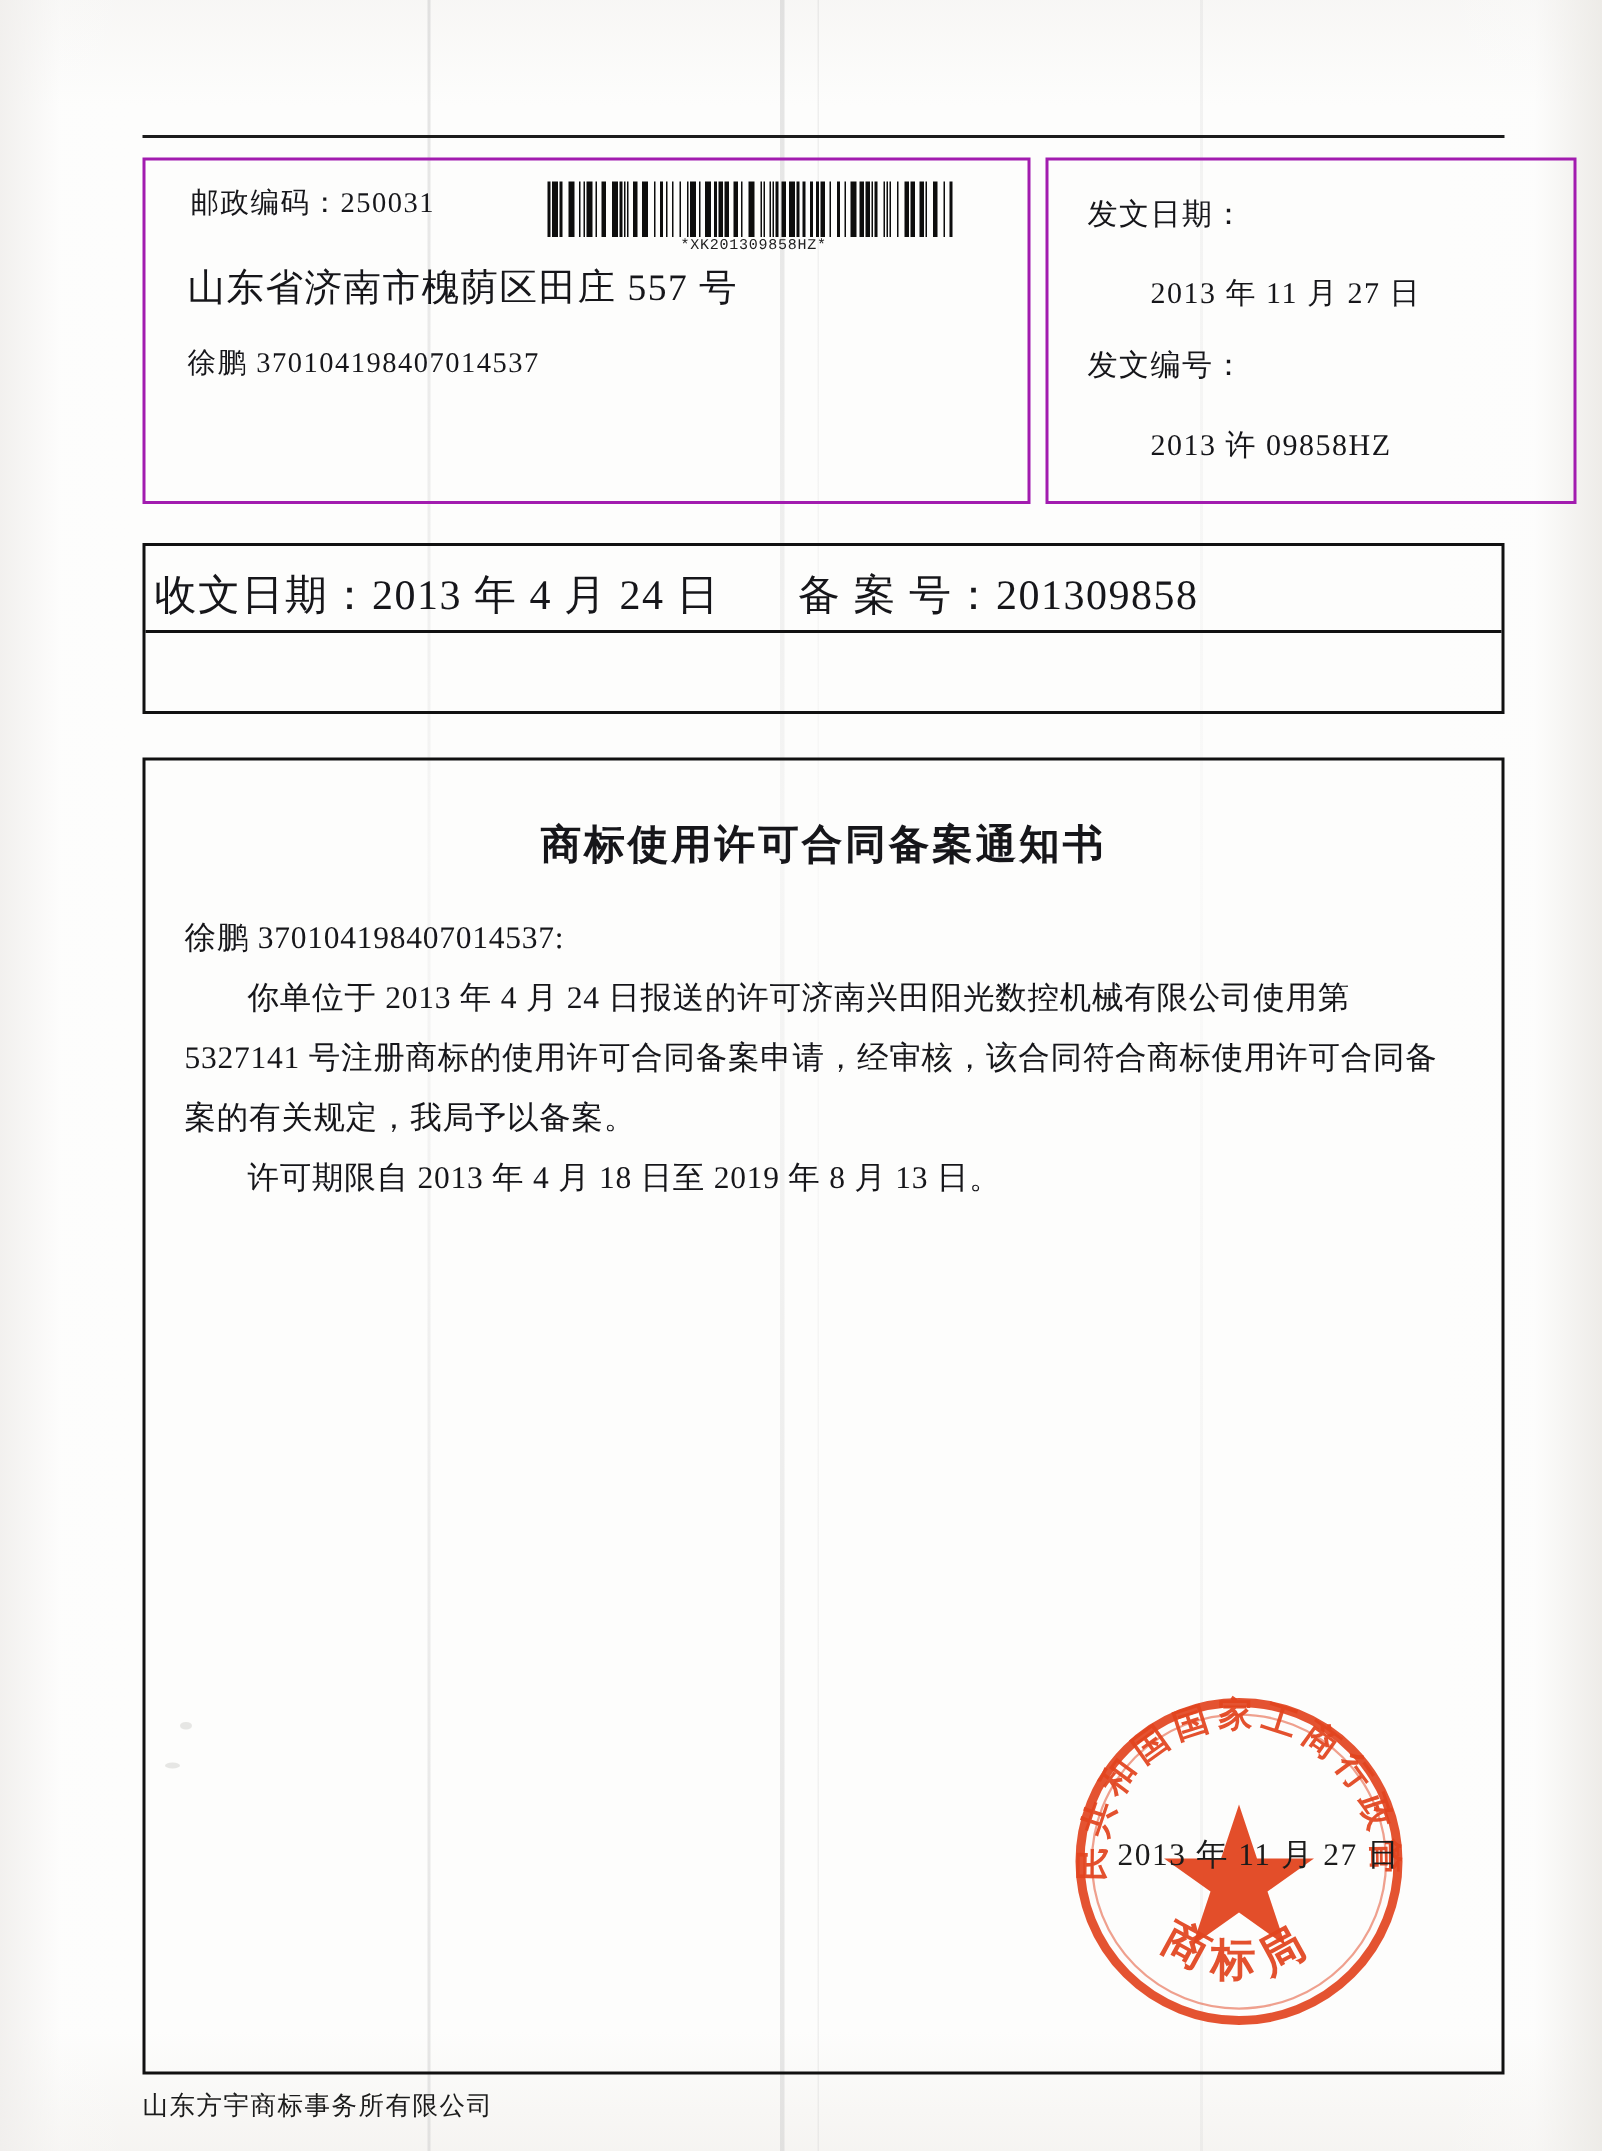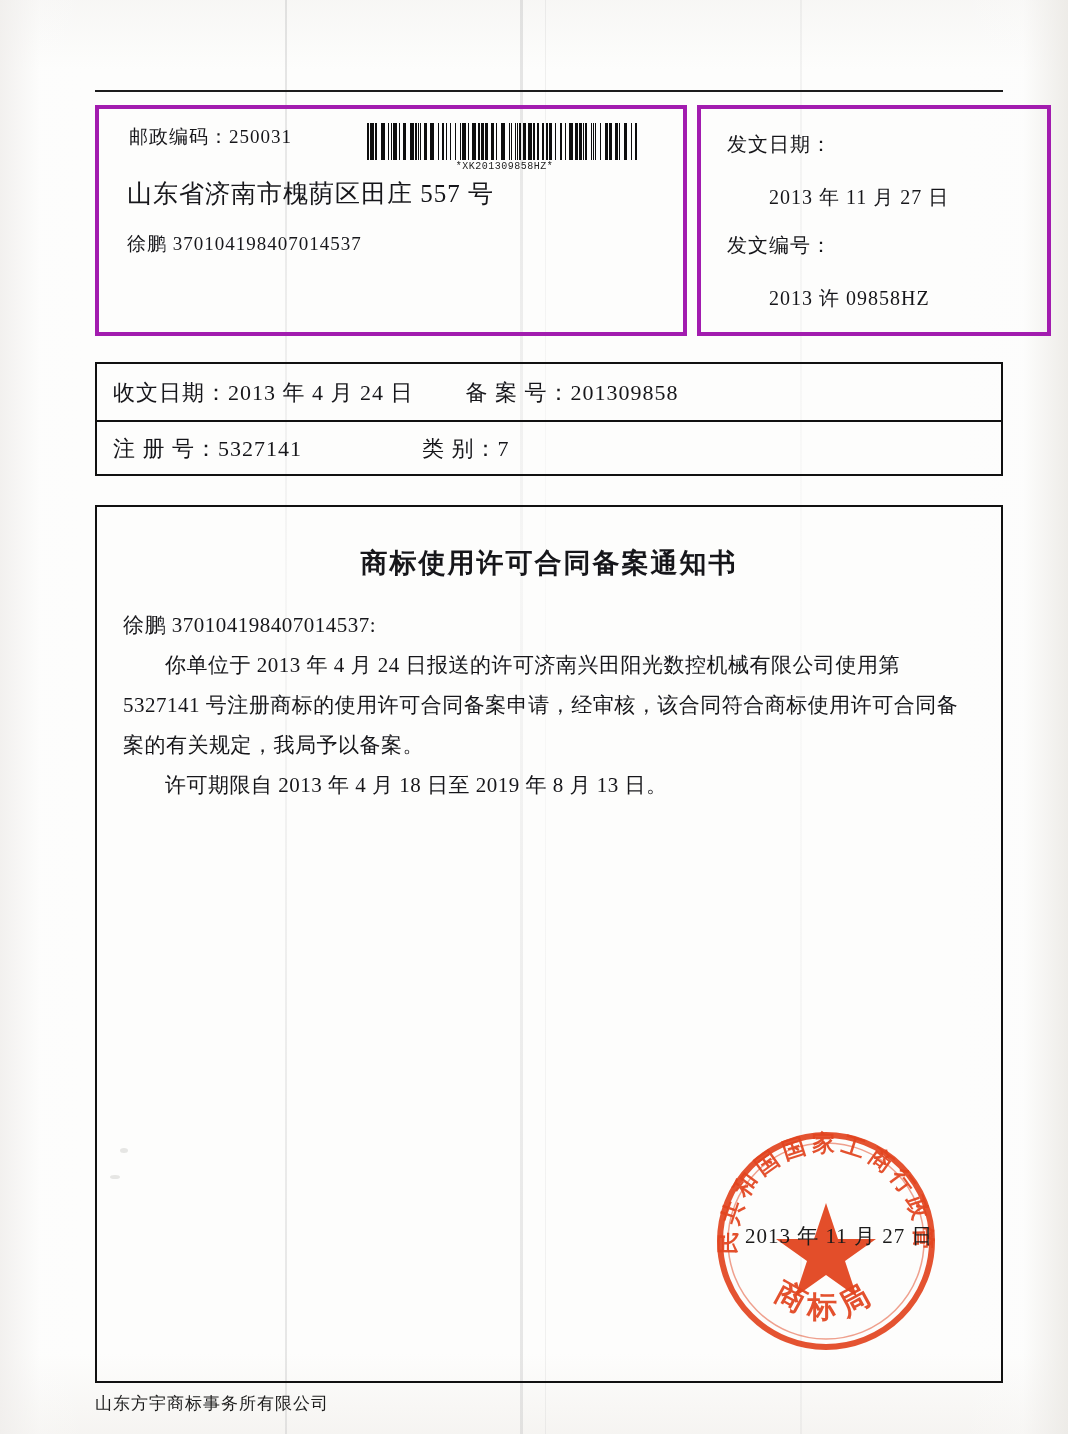--- a/index.html
+++ b/index.html
@@ -67,21 +67,21 @@
     top: 90px;
     left: 95px;
     width: 908px;
     height: 2px;
     background: #1c1c1c;
   }
 
   
   .box {
     position: absolute;
-    border: 4px solid #a21caf;
+    border: 2px solid #a21caf;
     box-sizing: border-box;
   }
   .addr-box { top: 105px; left: 95px; width: 592px; height: 231px; }
   .date-box { top: 105px; left: 697px; width: 354px; height: 231px; }
 
   .addr-post {
     position: absolute;
     top: 15px;
     left: 30px;
     font-size: 19px;
@@ -144,22 +144,22 @@
   .info-divider {
     position: absolute;
     top: 56px;
     left: 0;
     width: 100%;
     height: 2px;
     background: #111;
   }
   .info-row {
     position: absolute;
-    left: 16px;
-    font-size: 22px;
+    left: 6px;
+    font-size: 28px;
     letter-spacing: 1px;
     white-space: nowrap;
   }
   .info-row.r1 { top: 14px; }
   .info-row.r2 { top: 70px; }
   .info-row .gap { display: inline-block; width: 52px; }
 
   
   .body-box {
     position: absolute;
@@ -374,23 +374,20 @@
     <div class="dbl-label1">发文日期：</div>
     <div class="dbl-val1">2013 年 11 月 27 日</div>
     <div class="dbl-label2">发文编号：</div>
     <div class="dbl-val2">2013 许 09858HZ</div>
   </div>
 
   <div class="info-table">
     <div class="info-divider"></div>
     <div class="info-row r1">
       <span>收文日期：</span><span>2013 年 4 月 24 日</span><span class="gap"></span><span>备 案 号：</span><span>201309858</span>
-    </div>
-    <div class="info-row r2">
-      <span>注 册 号：</span><span>5327141</span><span class="gap" style="width:120px"></span><span>类 别：</span><span>7</span>
     </div>
   </div>
 
   <div class="body-box">
     <div class="body-title">商标使用许可合同备案通知书</div>
     <div class="body-text">
       <p>徐鹏 370104198407014537:</p>
       <p class="indent">你单位于 2013 年 4 月 24 日报送的许可济南兴田阳光数控机械有限公司使用第 5327141 号注册商标的使用许可合同备案申请，经审核，该合同符合商标使用许可合同备案的有关规定，我局予以备案。</p>
       <p class="indent">许可期限自 2013 年 4 月 18 日至 2019 年 8 月 13 日。</p>
       <p class="spacer"></p>

